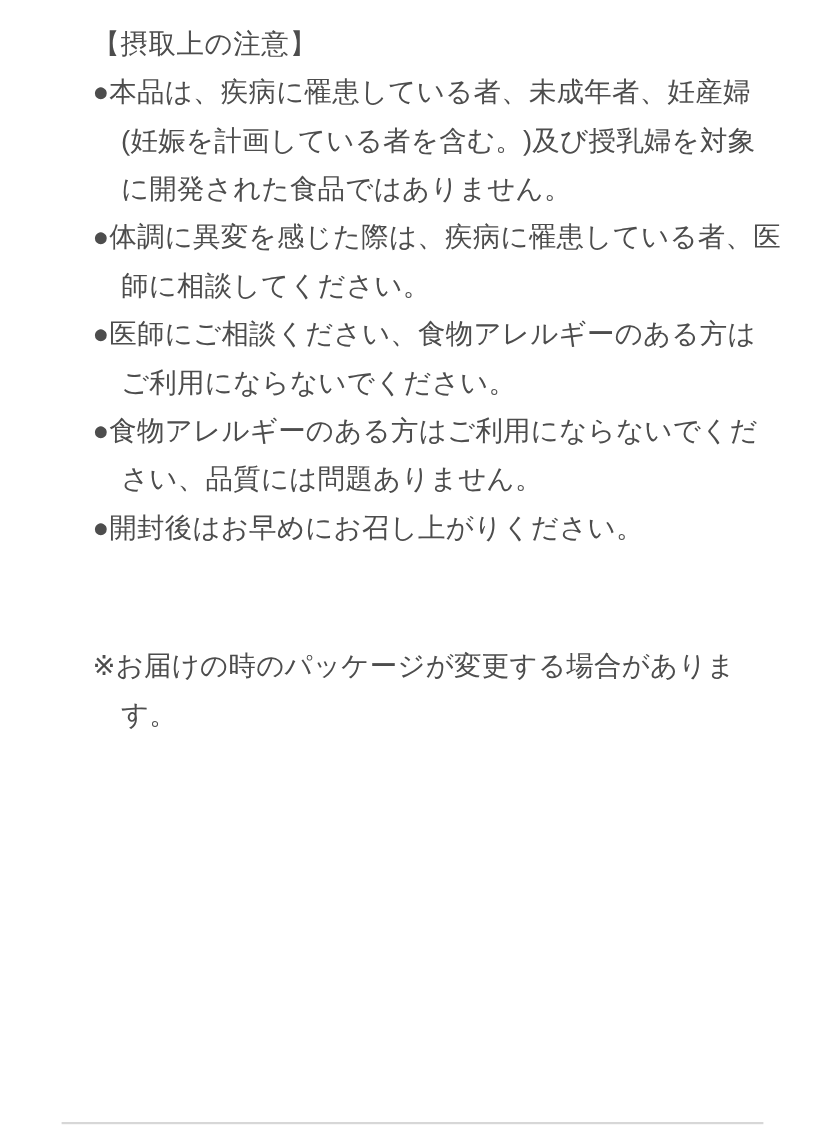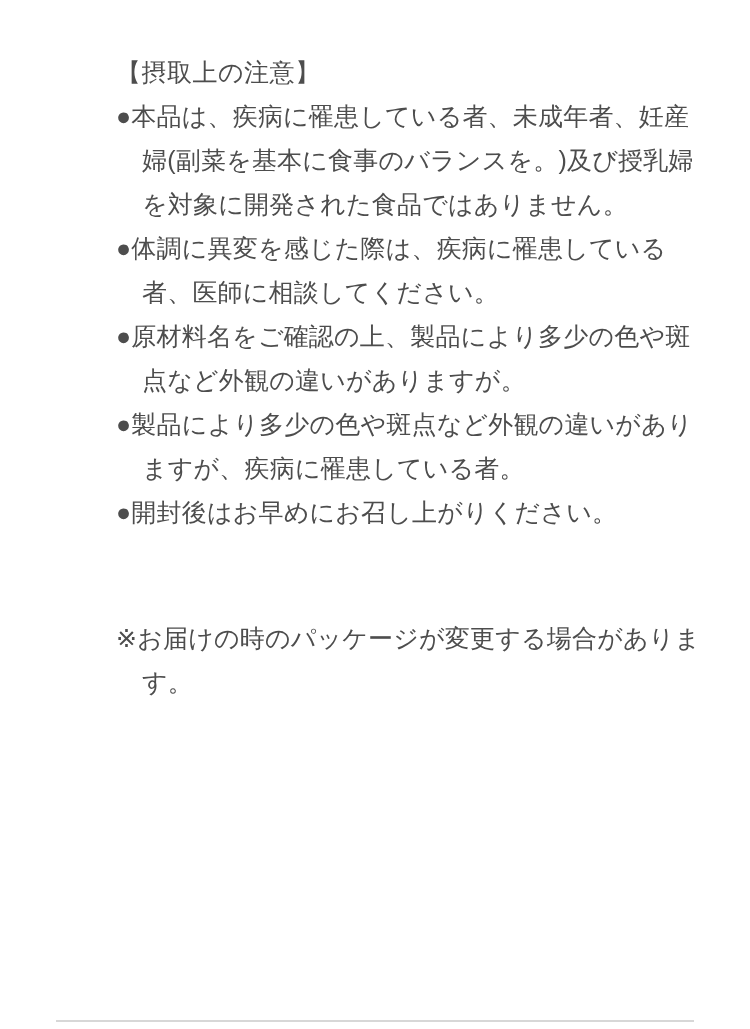--- a/index.html
+++ b/index.html
@@ -11,23 +11,22 @@
     width: 750px;
     height: 1029px;
     font-family: "Liberation Sans", "DejaVu Sans", sans-serif;
     color: #4a4a4a;
     overflow: hidden;
     position: relative;
   }
   .page {
     position: absolute;
     inset: 0;
-    padding: 18px 40px 0 116px;
+    padding: 18px 40px 0 84px;
     box-sizing: border-box;
-    margin-top: 32px;
   }
   .section-title {
     font-size: 25px;
     line-height: 44px;
     color: #4d4d4d;
     letter-spacing: 0.5px;
     white-space: nowrap;
   }
   .note-list {
     margin: 0;
@@ -63,24 +62,24 @@
   }
 </style>
 </head>
 <body>
 
 <div class="page">
 
   <div class="section-title">【摂取上の注意】</div>
 
   <div class="note-list">
-    <div class="note-item">●本品は、疾病に罹患している者、未成年者、妊産婦(副菜を基本に食事のバランスを。)及び授乳婦を対象に開発された食品ではありません。</div>
+    <div class="note-item">●本品は、疾病に罹患している者、未成年者、妊産婦(妊娠を計画している者を含む。)及び授乳婦を対象に開発された食品ではありません。</div>
     <div class="note-item">●体調に異変を感じた際は、疾病に罹患している者、医師に相談してください。</div>
-    <div class="note-item">●原材料名をご確認の上、製品により多少の色や斑点など外観の違いがありますが。</div>
-    <div class="note-item">●製品により多少の色や斑点など外観の違いがありますが、疾病に罹患している者。</div>
+    <div class="note-item">●医師にご相談ください、食物アレルギーのある方はご利用にならないでください。</div>
+    <div class="note-item">●食物アレルギーのある方はご利用にならないでください、品質には問題ありません。</div>
     <div class="note-item">●開封後はお早めにお召し上がりください。</div>
   </div>
 
   <div class="footnote">※お届けの時のパッケージが変更する場合があります。</div>
 
 </div>
 
 <div class="bottom-rule"></div>
 
 </body></html>

